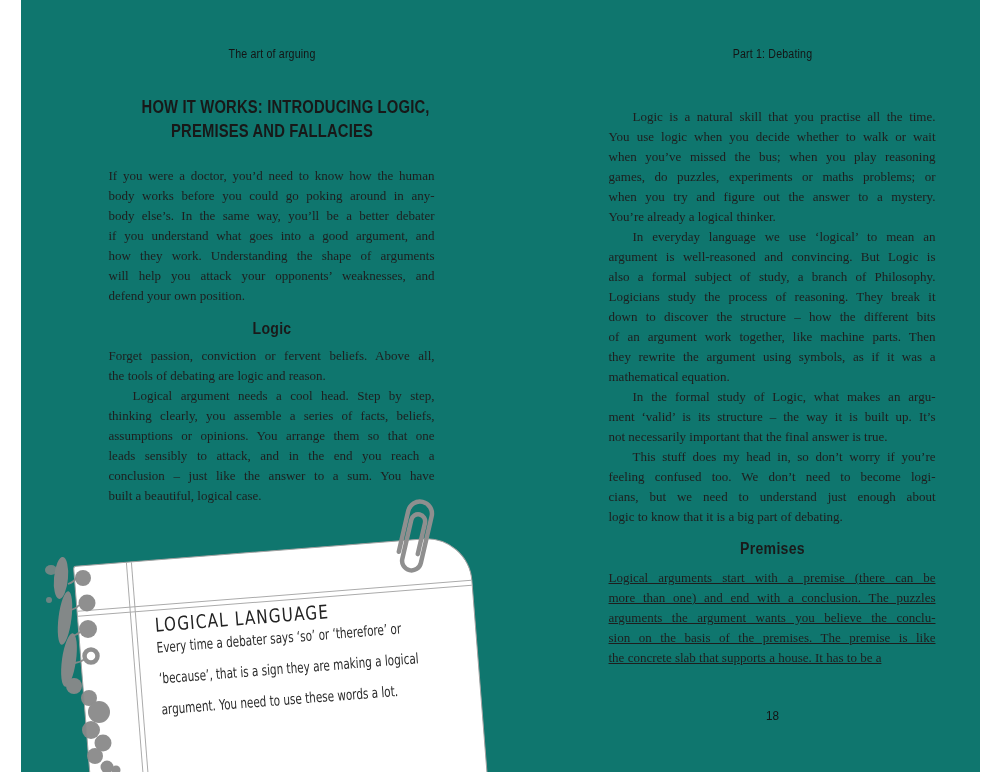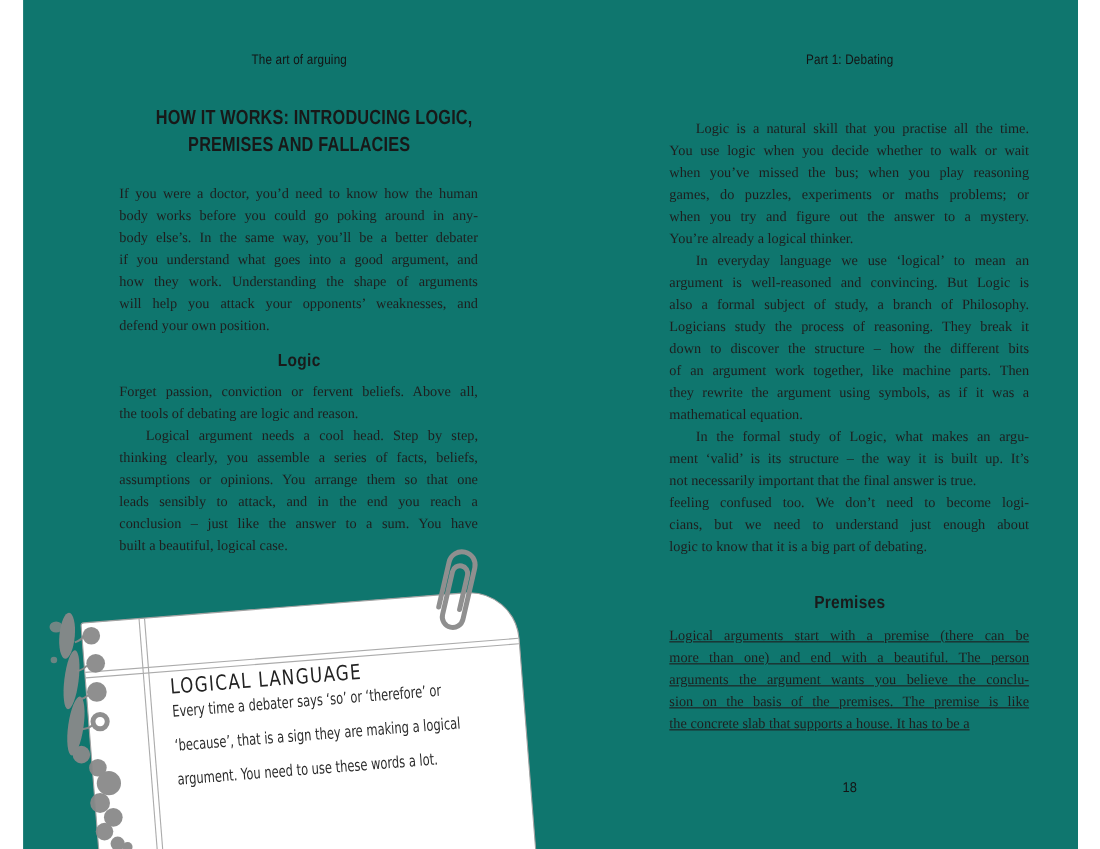--- a/index.html
+++ b/index.html
@@ -163,31 +163,32 @@
         <div class="tline">of an argument work together, like machine parts. Then</div>
         <div class="tline">they rewrite the argument using symbols, as if it was a</div>
         <div class="tline tlast">mathematical equation.</div>
       </div>
     <div>
         <div class="tline tindent">In the formal study of Logic, what makes an argu-</div>
         <div class="tline">ment ‘valid’ is its structure – the way it is built up. It’s</div>
         <div class="tline tlast">not necessarily important that the final answer is true.</div>
       </div>
     <div>
+        <div class="tline tindent">This stuff does my head in, so don’t worry if you’re</div>
         <div class="tline">feeling confused too. We don’t need to become logi-</div>
         <div class="tline">cians, but we need to understand just enough about</div>
         <div class="tline tlast">logic to know that it is a big part of debating.</div>
       </div>
   </div>
 
   <div class="section-heading sh-premises">Premises</div>
 
   <div id="right-para5" class="textcol col-right">
       <div class="tline">Logical arguments start with a premise (there can be</div>
-      <div class="tline">more than one) and end with a beautiful. The person</div>
+      <div class="tline">more than one) and end with a conclusion. The puzzles</div>
       <div class="tline">arguments the argument wants you believe the conclu-</div>
       <div class="tline">sion on the basis of the premises. The premise is like</div>
       <div class="tline tlast">the concrete slab that supports a house. It has to be a</div>
     </div>
 
   <div class="page-number">18</div>
 
 </div>
 
 </body></html>

